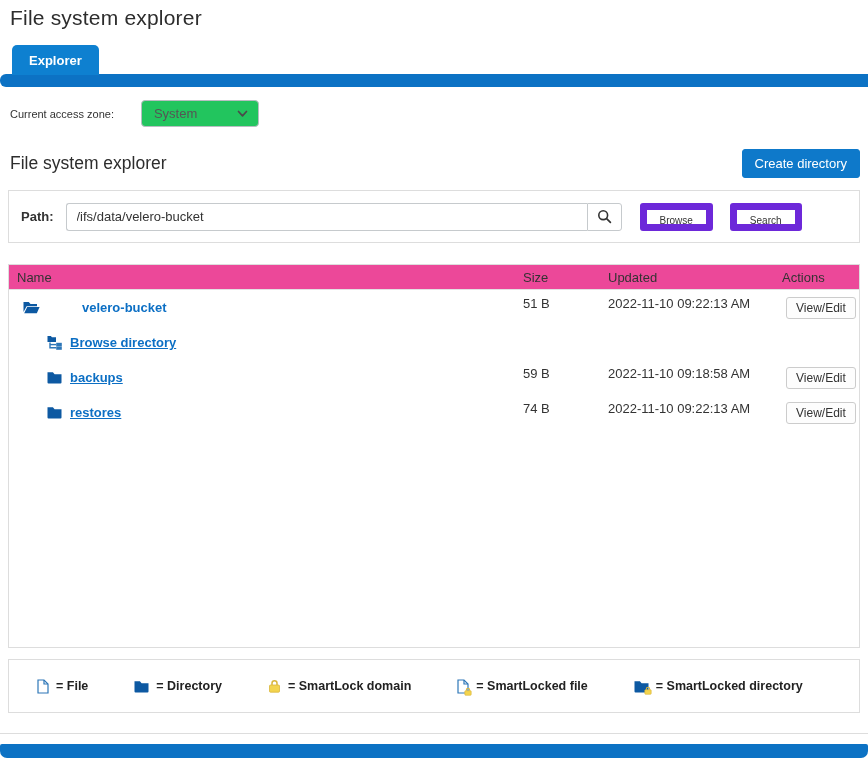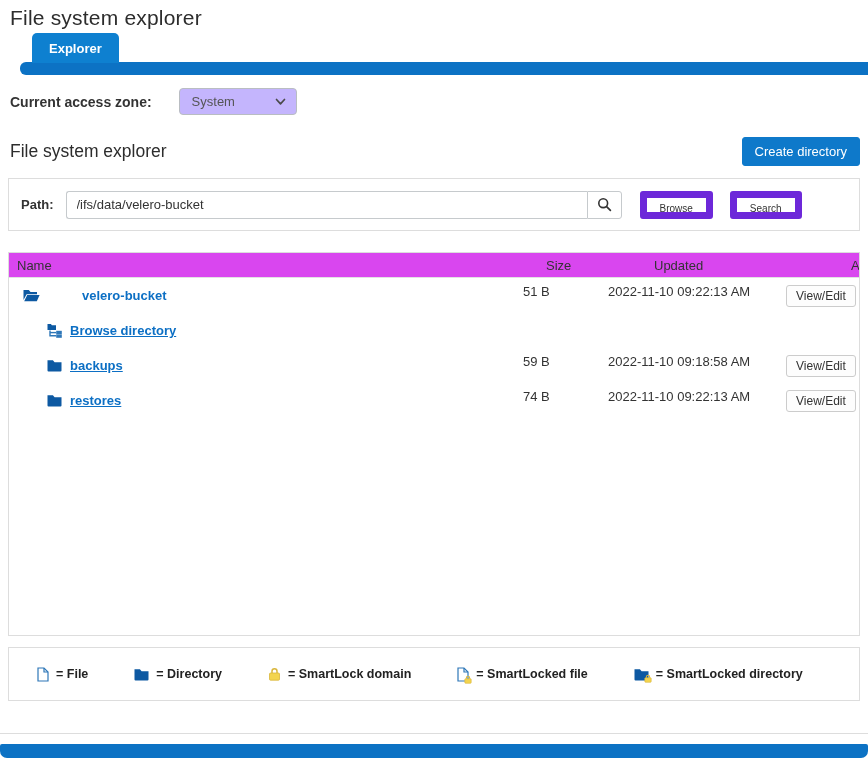--- a/index.html
+++ b/index.html
@@ -10,44 +10,44 @@
     color: #333; position: relative; overflow: hidden;
   }
 
   
   .page-title {
     font-size: 21px; font-weight: 400; color: #2d2d2d;
     padding: 6px 0 0 10px; letter-spacing: .2px;
   }
 
   
-  .tabstrip { margin-top: 3px; padding-left: 20px; }
+  .tabstrip { margin-top: 15px; }
   .tab {
     display: inline-block; margin-left: 12px;
     background: #0e80d0; color: #fff;
     font-size: 13px; font-weight: 700;
     padding: 8px 17px 7px; border-radius: 5px 5px 0 0;
     position: relative; z-index: 2; cursor: pointer;
   }
   .blue-bar {
     height: 13px; width: 100%;
     background: #0c72c4;
     border-radius: 6px 0 0 6px;
     margin-top: -1px;
   }
 
   
   .zone-row { display: flex; align-items: center; margin: 13px 0 0 10px; height: 27px; }
-  .zone-label { font-size: 14px; font-weight: 700; color: #333; }
+  .zone-label { font-size: 11px; font-weight: 400; color: #333; }
   .zone-select {
     margin-left: 27px; width: 118px; height: 27px;
     border: 1px solid #b9bdc2; border-radius: 4px;
     display: flex; align-items: center; justify-content: space-between;
     padding: 0 10px 0 12px; font-size: 13px; color: #555;
-    background: #c4b5fd; cursor: pointer;
+    background: #22c55e; cursor: pointer;
   }
 
   
   .section-row {
     display: flex; align-items: center; justify-content: space-between;
     margin: 22px 8px 0 10px; height: 28px;
   }
   .section-heading { font-size: 17.5px; font-weight: 400; color: #2d2d2d; }
   .btn-primary {
     background: #0e79ca; color: #fff; border: 1px solid #0e79ca;
@@ -79,22 +79,22 @@
     font-size: 10px; color: #333; padding: 5px 13px; height: 28px; cursor: pointer;
     font-family: inherit;
   }
   .btn-browse { margin-left: 18px; }
   .btn-search { margin-left: 17px; }
 
   
   .table-panel { margin-top: 21px; height: 384px; overflow: hidden; }
   .thead {
     display: grid; grid-template-columns: 514px 85px 174px 1fr;
-    background: #d946ef; border-bottom: 1px solid #e2e2e2;
-    height: 25px; align-items: center; font-size: 13px; color: #333; gap: 23px;
+    background: #ec4899; border-bottom: 1px solid #e2e2e2;
+    height: 25px; align-items: center; font-size: 13px; color: #333;
   }
   .thead .th-name { padding-left: 8px; }
   .trow {
     display: grid; grid-template-columns: 514px 85px 174px 1fr;
     height: 35px; align-items: center; font-size: 13px;
   }
   .trow:first-of-type { margin-top: 3px; }
   .cell-name { display: flex; align-items: center; }
   .lvl0 { padding-left: 14px; gap: 36px; }
   .lvl1 { padding-left: 38px; }

